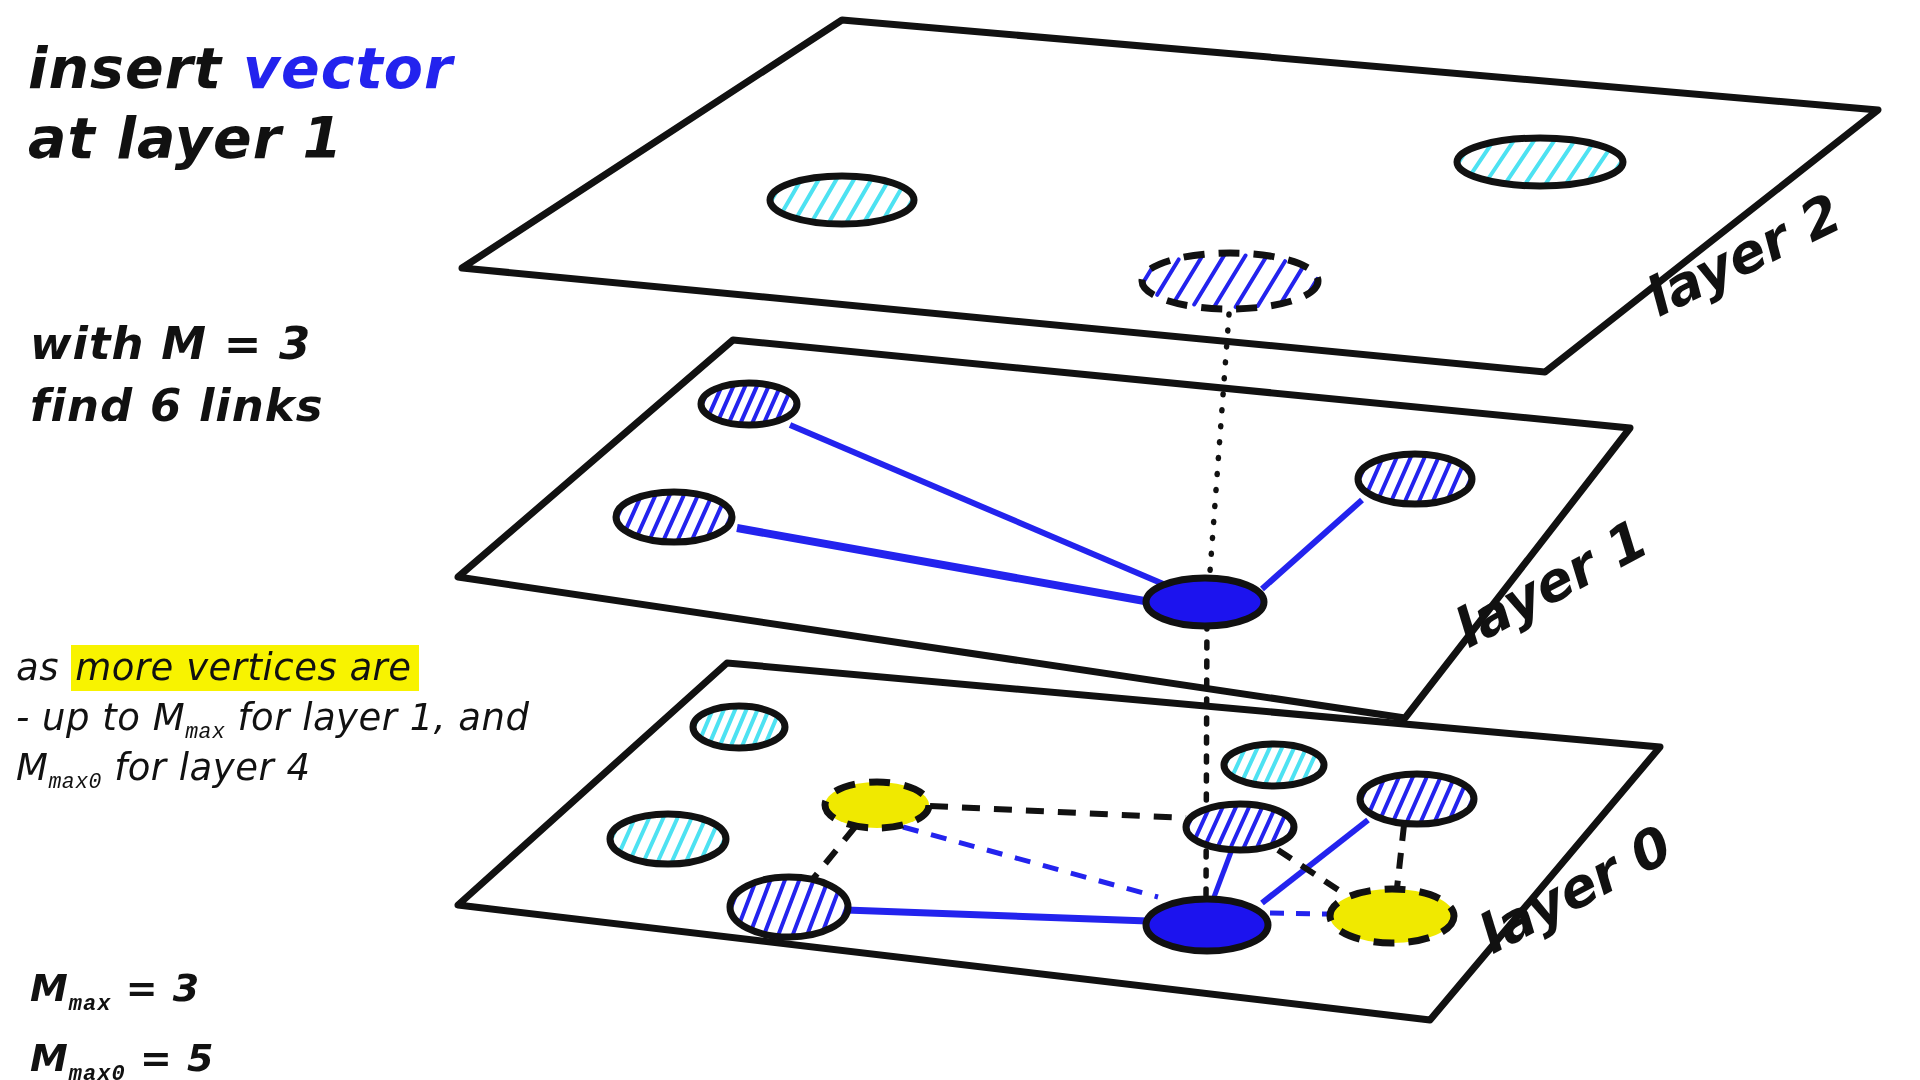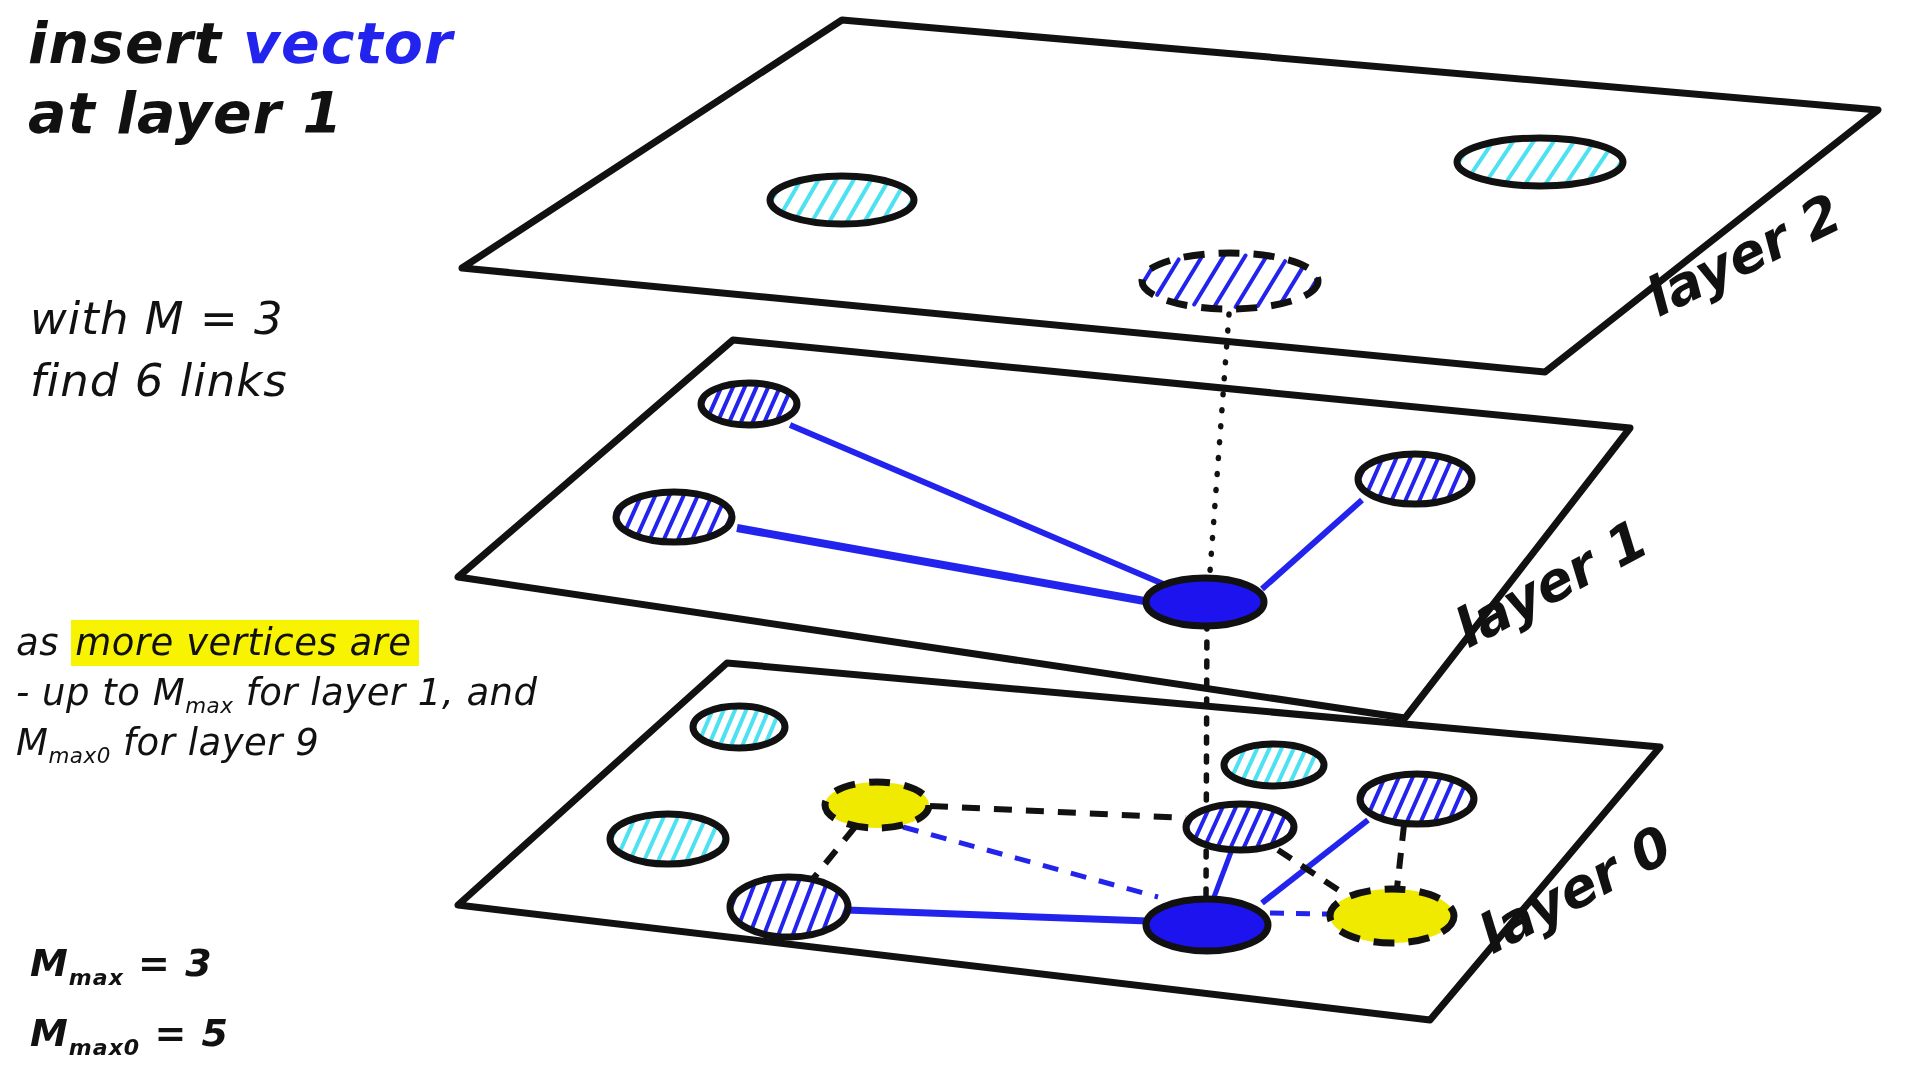--- a/index.html
+++ b/index.html
@@ -2,28 +2,28 @@
 <html><head>
 <meta charset="utf-8">
 <style>
   html,body{margin:0;padding:0;}
   body{
     width:1920px;height:1080px;background:#ffffff;position:relative;overflow:hidden;
     font-family:"DejaVu Sans","Liberation Sans",sans-serif;
     font-style:italic;color:#111;
   }
   #diagram{position:absolute;left:0;top:0;width:1920px;height:1080px;}
-  .txt{position:absolute;}
+  .txt{position:absolute;margin-top:25px;}
   #title{left:28px;top:8px;font-size:57px;line-height:70px;font-weight:700;letter-spacing:1px;}
   #title .blue{color:var(--blue,#2323ee);}
-  #params{left:30px;top:288px;font-size:45px;line-height:62px;font-weight:400;letter-spacing:1px;}
+  #params{left:30px;top:288px;font-size:45px;line-height:62px;font-weight:700;letter-spacing:1px;}
   #note{left:16px;top:618px;font-size:37px;line-height:50px;font-weight:500;letter-spacing:0.5px;}
   #note .hl{background:var(--highlight,#f8f300);padding:1px 7px 2px 4px;}
   #eqs{left:30px;top:928px;font-size:38px;line-height:70px;font-weight:700;letter-spacing:1px;}
-  sub{font-size:0.58em;line-height:0;}
+  sub{font-size:0.58em;line-height:0;font-family:Liberation Mono, monospace;}
 </style>
 </head>
 <body style="--blue: #2323ee; --highlight: #f8f300;">
 
 <div>
 
   <svg id="diagram" viewBox="0 0 1920 1080">
       <polygon points="842,20 1878,110 1545,372 462,268" fill="#ffffff" stroke="#111111" stroke-width="7" stroke-linejoin="round"></polygon>
       <polygon points="733,340 1630,428 1405,718 458,577" fill="#ffffff" stroke="#111111" stroke-width="7" stroke-linejoin="round"></polygon>
       <polygon points="727,663 1660,747 1430,1020 458,905" fill="#ffffff" stroke="#111111" stroke-width="7" stroke-linejoin="round"></polygon>
@@ -224,21 +224,21 @@
   </div>
 
   <div class="txt" id="params">
     <div>with M = 3</div>
     <div>find 6 links</div>
   </div>
 
   <div class="txt" id="note">
     <div><span>as </span><span class="hl">more vertices are</span></div>
     <div><span>- up to M</span><sub>max</sub><span> for layer 1, and</span></div>
-    <div><span>M</span><sub>max0</sub><span> for layer 9</span></div>
+    <div><span>M</span><sub>max0</sub><span> for layer 4</span></div>
   </div>
 
   <div class="txt" id="eqs">
     <div><span>M</span><sub>max</sub><span> = 3</span></div>
     <div><span>M</span><sub>max0</sub><span> = 5</span></div>
   </div>
 
 </div>
 
 </body></html>

